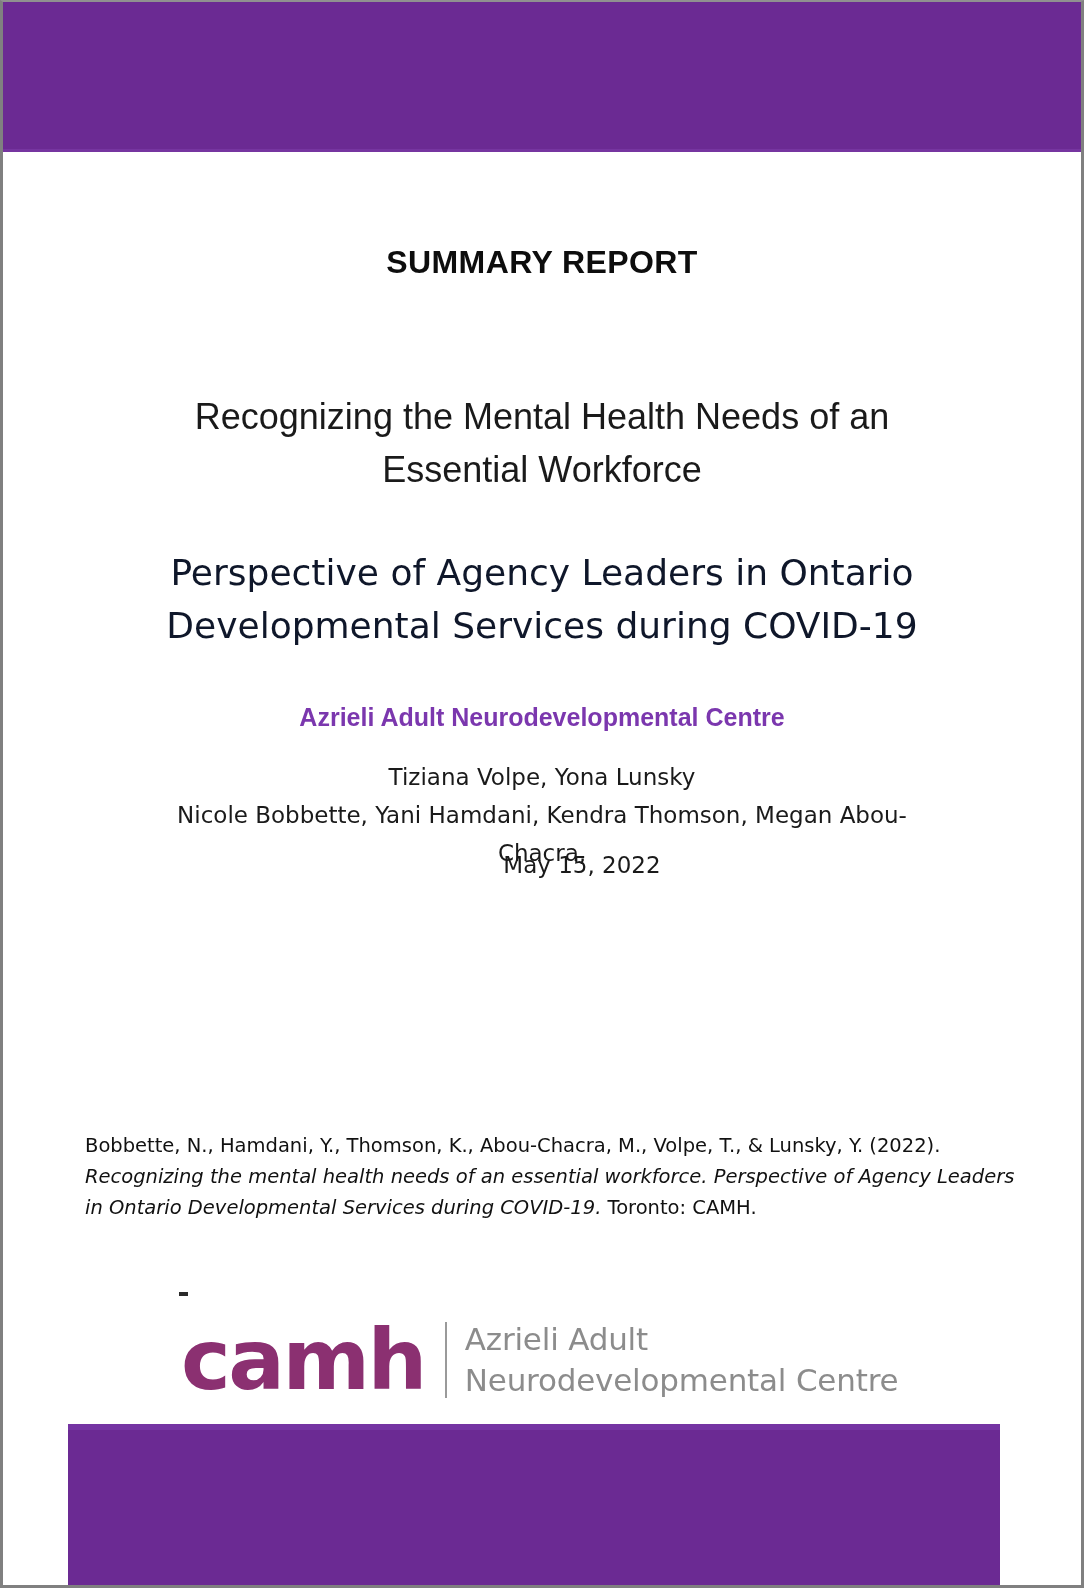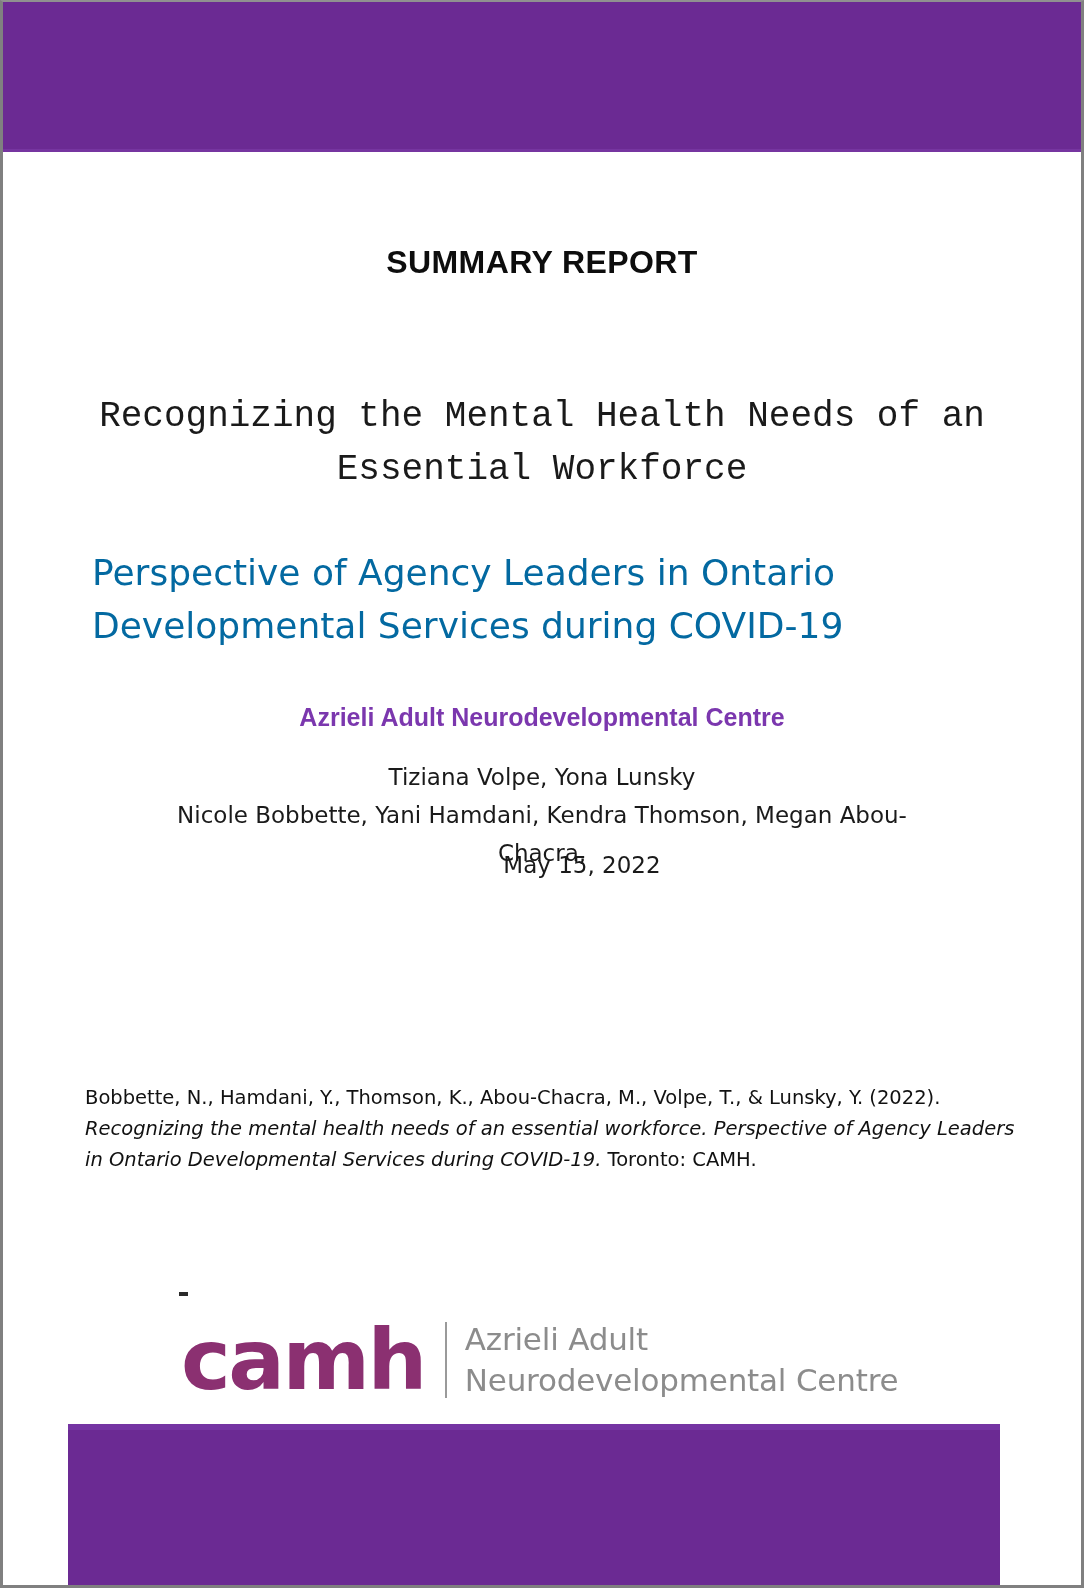--- a/index.html
+++ b/index.html
@@ -67,33 +67,33 @@
 
   .doc-title {
     position: absolute;
     top: 236px;
     left: 89px;
     width: 900px;
     text-align: center;
     font-size: 36px;
     line-height: 53px;
     color: #1a1a1a;
-    font-family: Liberation Mono, monospace;
+    font-family: Liberation Sans, sans-serif;
     font-weight: 400;
   }
 
   .doc-subtitle {
     position: absolute;
     top: 392px;
     left: 89px;
     width: 900px;
-    text-align: left;
+    text-align: center;
     font-size: 36px;
     line-height: 53px;
-    color: #0369a1;
+    color: #0f172a;
     font-family: "DejaVu Sans", sans-serif;
     font-weight: 400;
   }
 
   .centre-name {
     position: absolute;
     top: 549px;
     left: 0;
     width: 1078px;
     text-align: center;
@@ -137,20 +137,21 @@
     line-height: 31px;
     color: #111111;
     font-family: "DejaVu Sans", sans-serif;
   }
   .citation-heading {
     font-weight: bold;
     display: block;
   }
   .citation-line {
     display: block;
+    margin-top: 48px;
   }
   .citation-italic {
     font-style: italic;
   }
 
   
   .logo-tick {
     position: absolute;
     top: 1138px;
     left: 176px;

